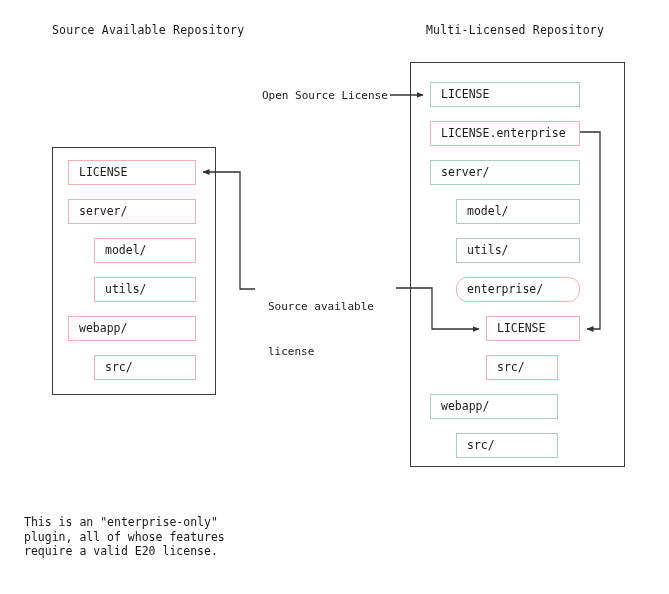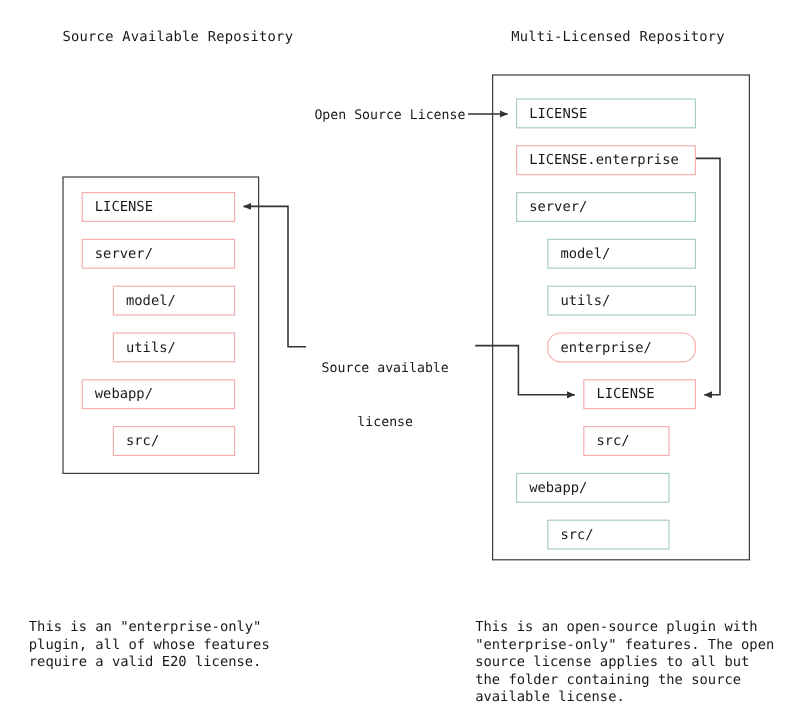--- a/index.html
+++ b/index.html
@@ -72,21 +72,21 @@
 
   
   .wire-label {
     position: absolute;
     font-size: 11px;
     line-height: 15px;
     white-space: pre;
     color: #1a1a1a;
   }
   #label-oss  { left: 262px; top: 88px; }
-  #label-sal  { left: 268px; top: 269px; text-align: center; }
+  #label-sal  { left: 268px; top: 269px; text-align: left; }
 
   
   .caption {
     position: absolute;
     font-size: 11.5px;
     line-height: 14.5px;
     white-space: pre-line;
     color: #1a1a1a;
   }
   #caption-left  { left: 24px;  top: 515px; width: 250px; }
@@ -140,19 +140,14 @@
 
   <div class="wire-label" id="label-oss">Open Source License</div>
   <div class="wire-label" id="label-sal">
     <div>Source available</div>
     <div>license</div>
   </div>
 
   <div class="caption" id="caption-left">This is an "enterprise-only"
 plugin, all of whose features
 require a valid E20 license.</div>
-  <div class="caption" id="caption-right">This is an open-source plugin with
-"enterprise-only" features. The open
-source license applies to all but
-the folder containing the source
-available license.</div>
 
 </div>
 
 </body></html>

